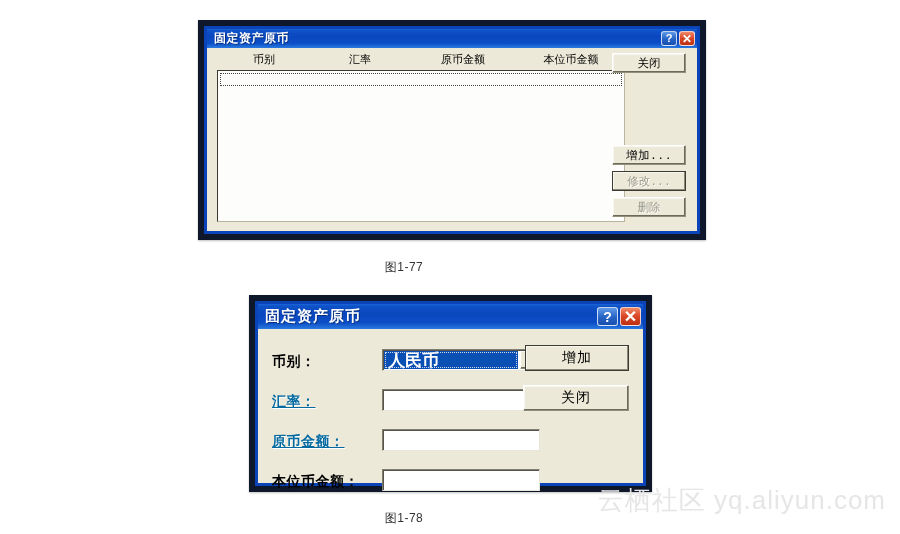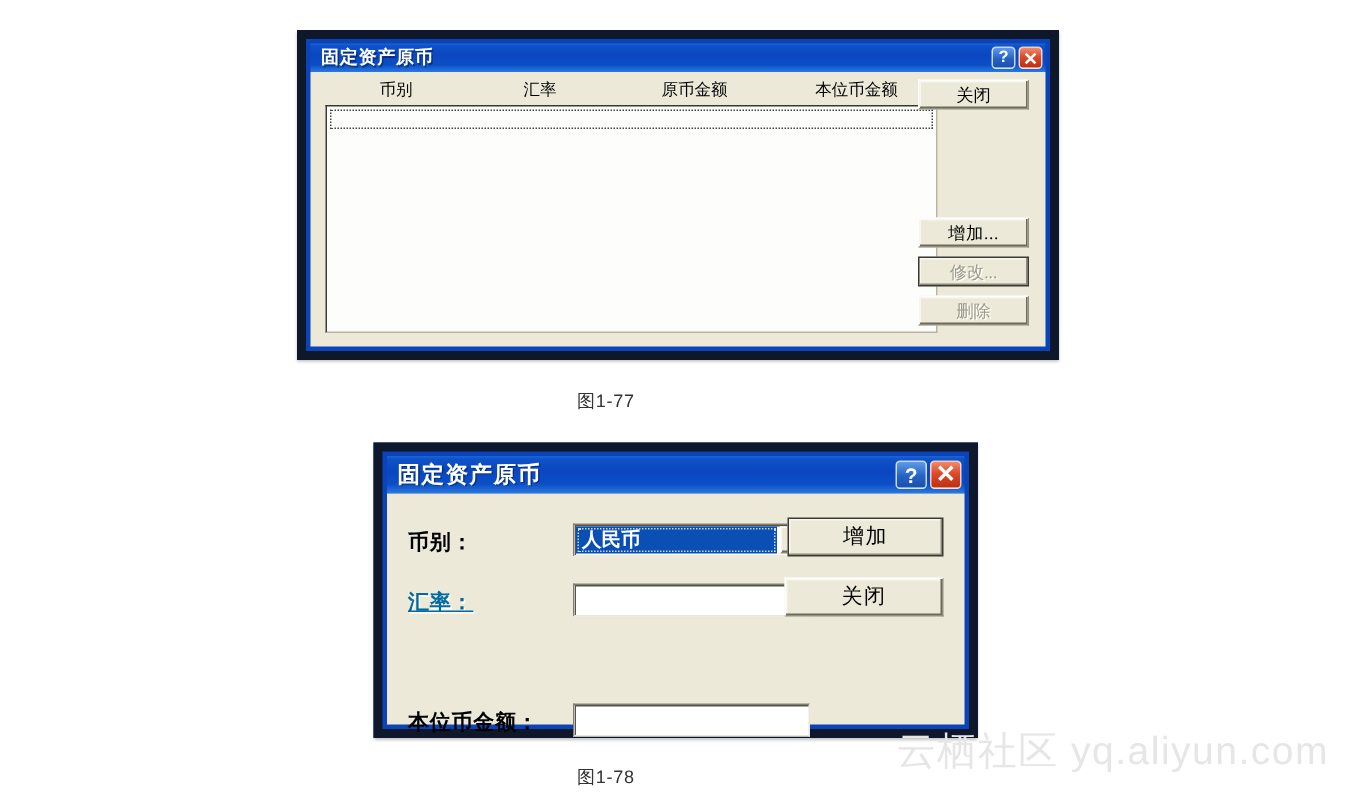--- a/index.html
+++ b/index.html
@@ -122,21 +122,21 @@
     border: 1px solid;
     border-color: #ffffff #92907c #92907c #ffffff;
     box-shadow: inset -1px -1px 0 #6b6a5b, inset 1px 1px 0 #f7f6ef;
     font-size: 11.5px;
     color: #000;
     display: flex;
     align-items: center;
     justify-content: center;
     box-sizing: border-box;
     cursor: default;
-    font-family: Liberation Serif, serif;
+    font-family: Liberation Mono, monospace;
   }
   .btn.disabled {
     color: #9d9b8a;
     text-shadow: 1px 1px 0 #ffffff;
   }
   .btn.defaulted {
     border: 1px solid #3b3b33;
     box-shadow: inset -1px -1px 0 #8a8877, inset 1px 1px 0 #f7f6ef;
   }
 
@@ -187,21 +187,21 @@
     border-bottom-color: #e8e6da;
     box-shadow: inset 1px 1px 0 #55534a;
     box-sizing: border-box;
     display: flex;
     background: #fff;
   }
   .combo-text {
     flex: 1;
     background: #0a4fb4;
     color: #fff;
-    font-size: 13px;
+    font-size: 17px;
     font-weight: bold;
     display: flex;
     align-items: center;
     padding-left: 4px;
     margin: 1px;
     outline: 1px dotted #cfd8ea;
     outline-offset: -2px;
     box-sizing: border-box;
   }
   .combo-arrow {
@@ -309,20 +309,24 @@
             <span class="arrow-tri"></span>
           </span>
       </span>
     </div>
 
     <div class="frm-row r2">
       <span class="frm-label dim">汇率：</span>
       <span class="field"></span>
     </div>
 
+    <div class="frm-row r3">
+      <span class="frm-label dim">原币金额：</span>
+      <span class="field"></span>
+    </div>
 
     <div class="frm-row r4">
       <span class="frm-label">本位币金额：</span>
       <span class="field"></span>
     </div>
 
     <div class="btn defaulted" id="b-add2">增加</div>
     <div class="btn" id="b-close2">关闭</div>
   </div>
 </div>

